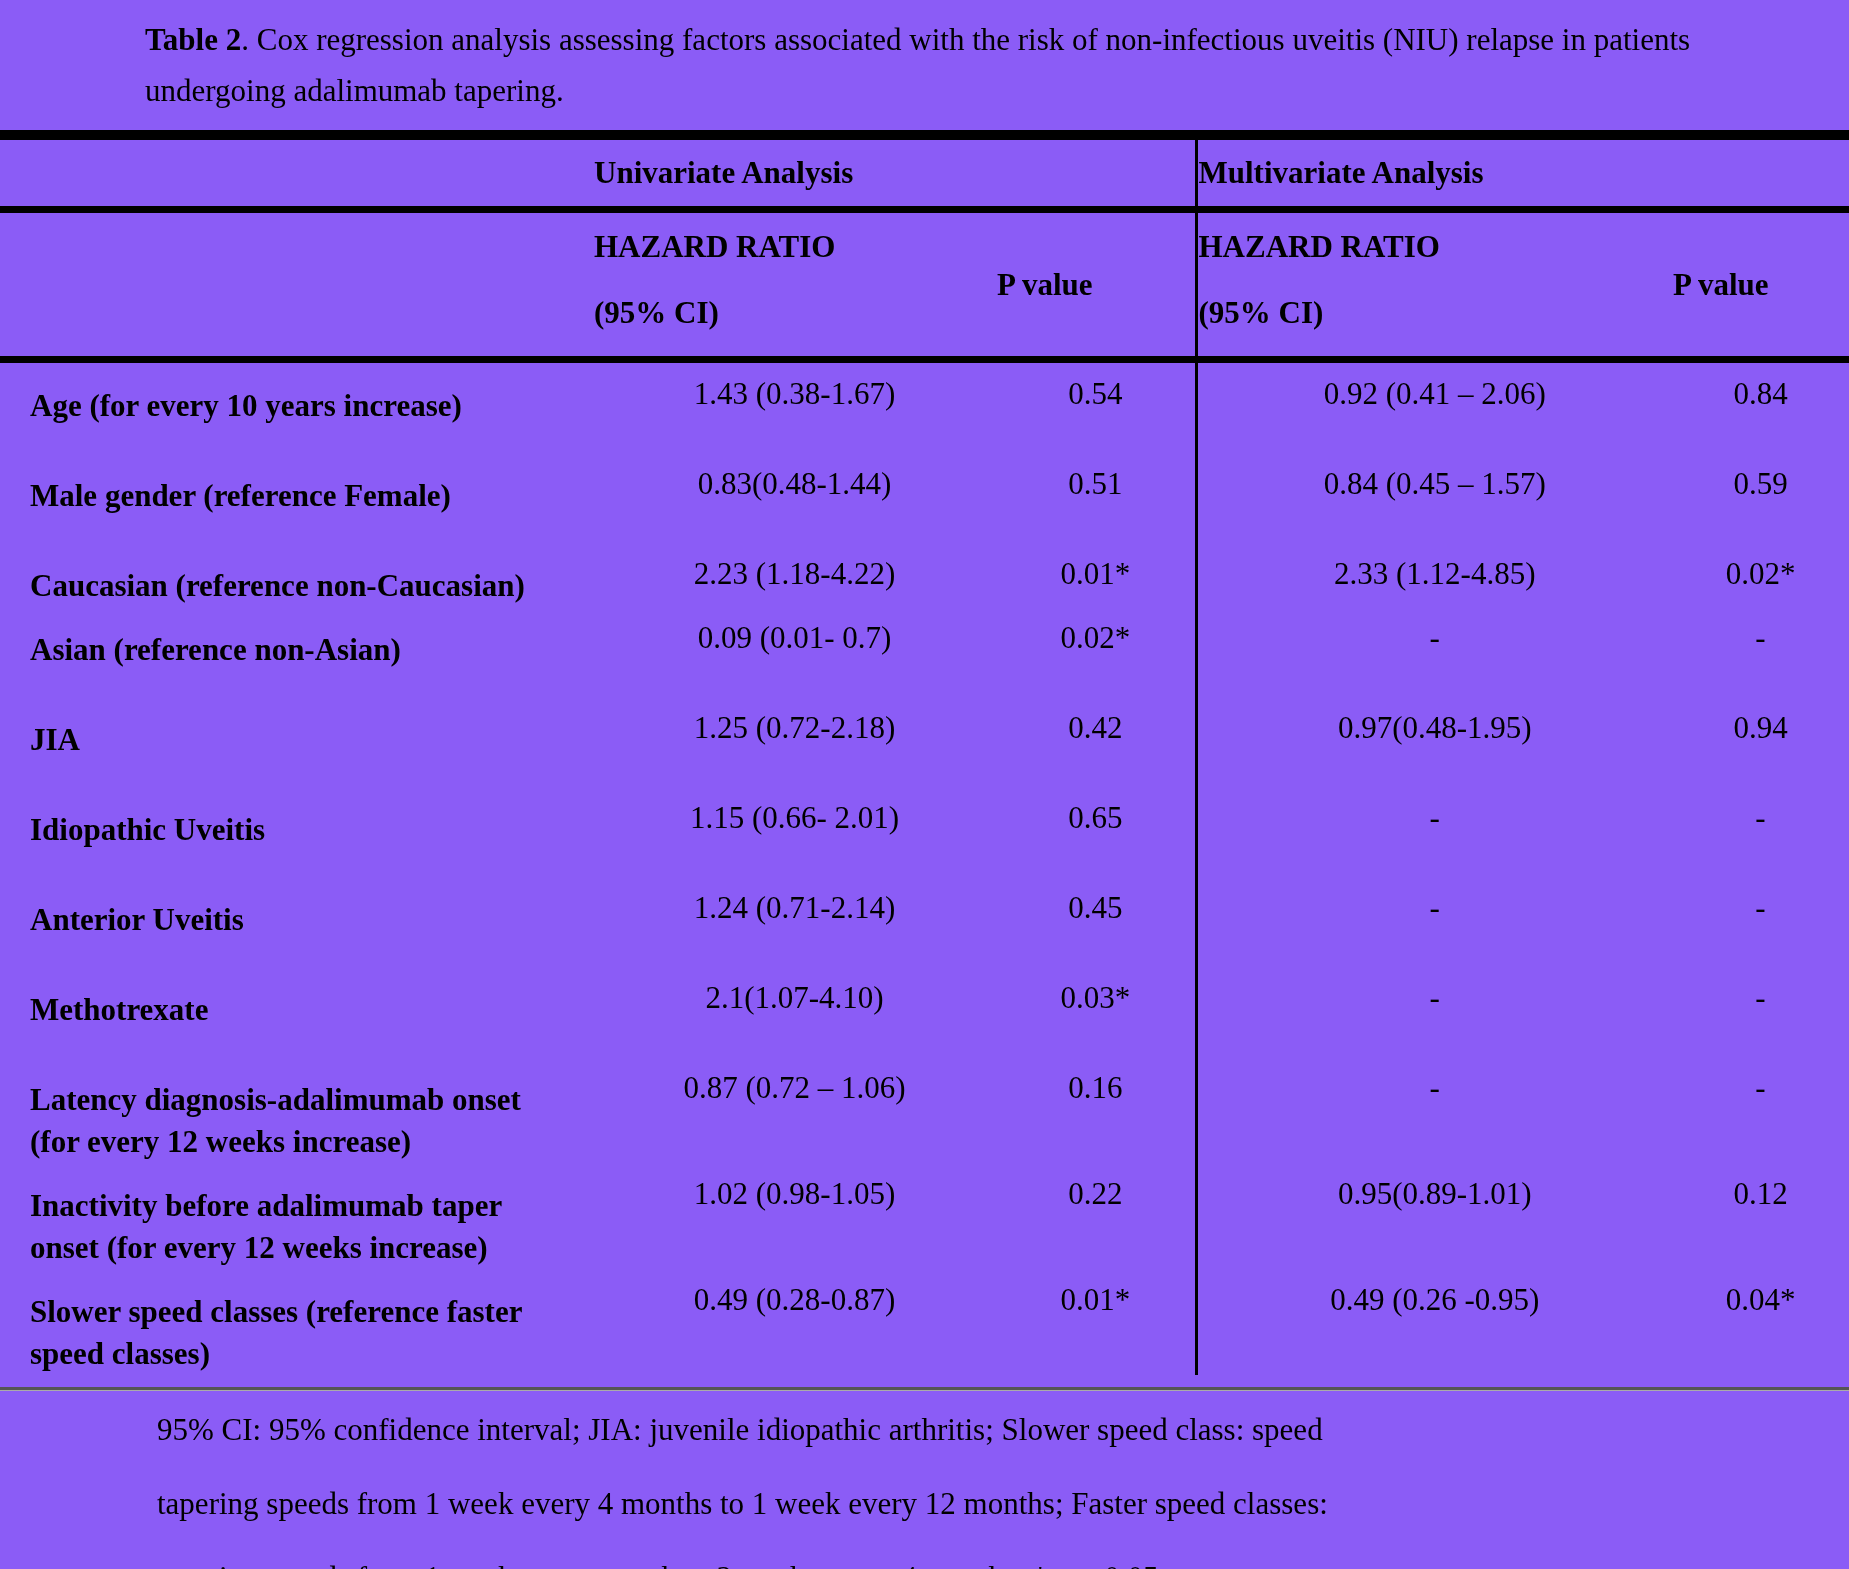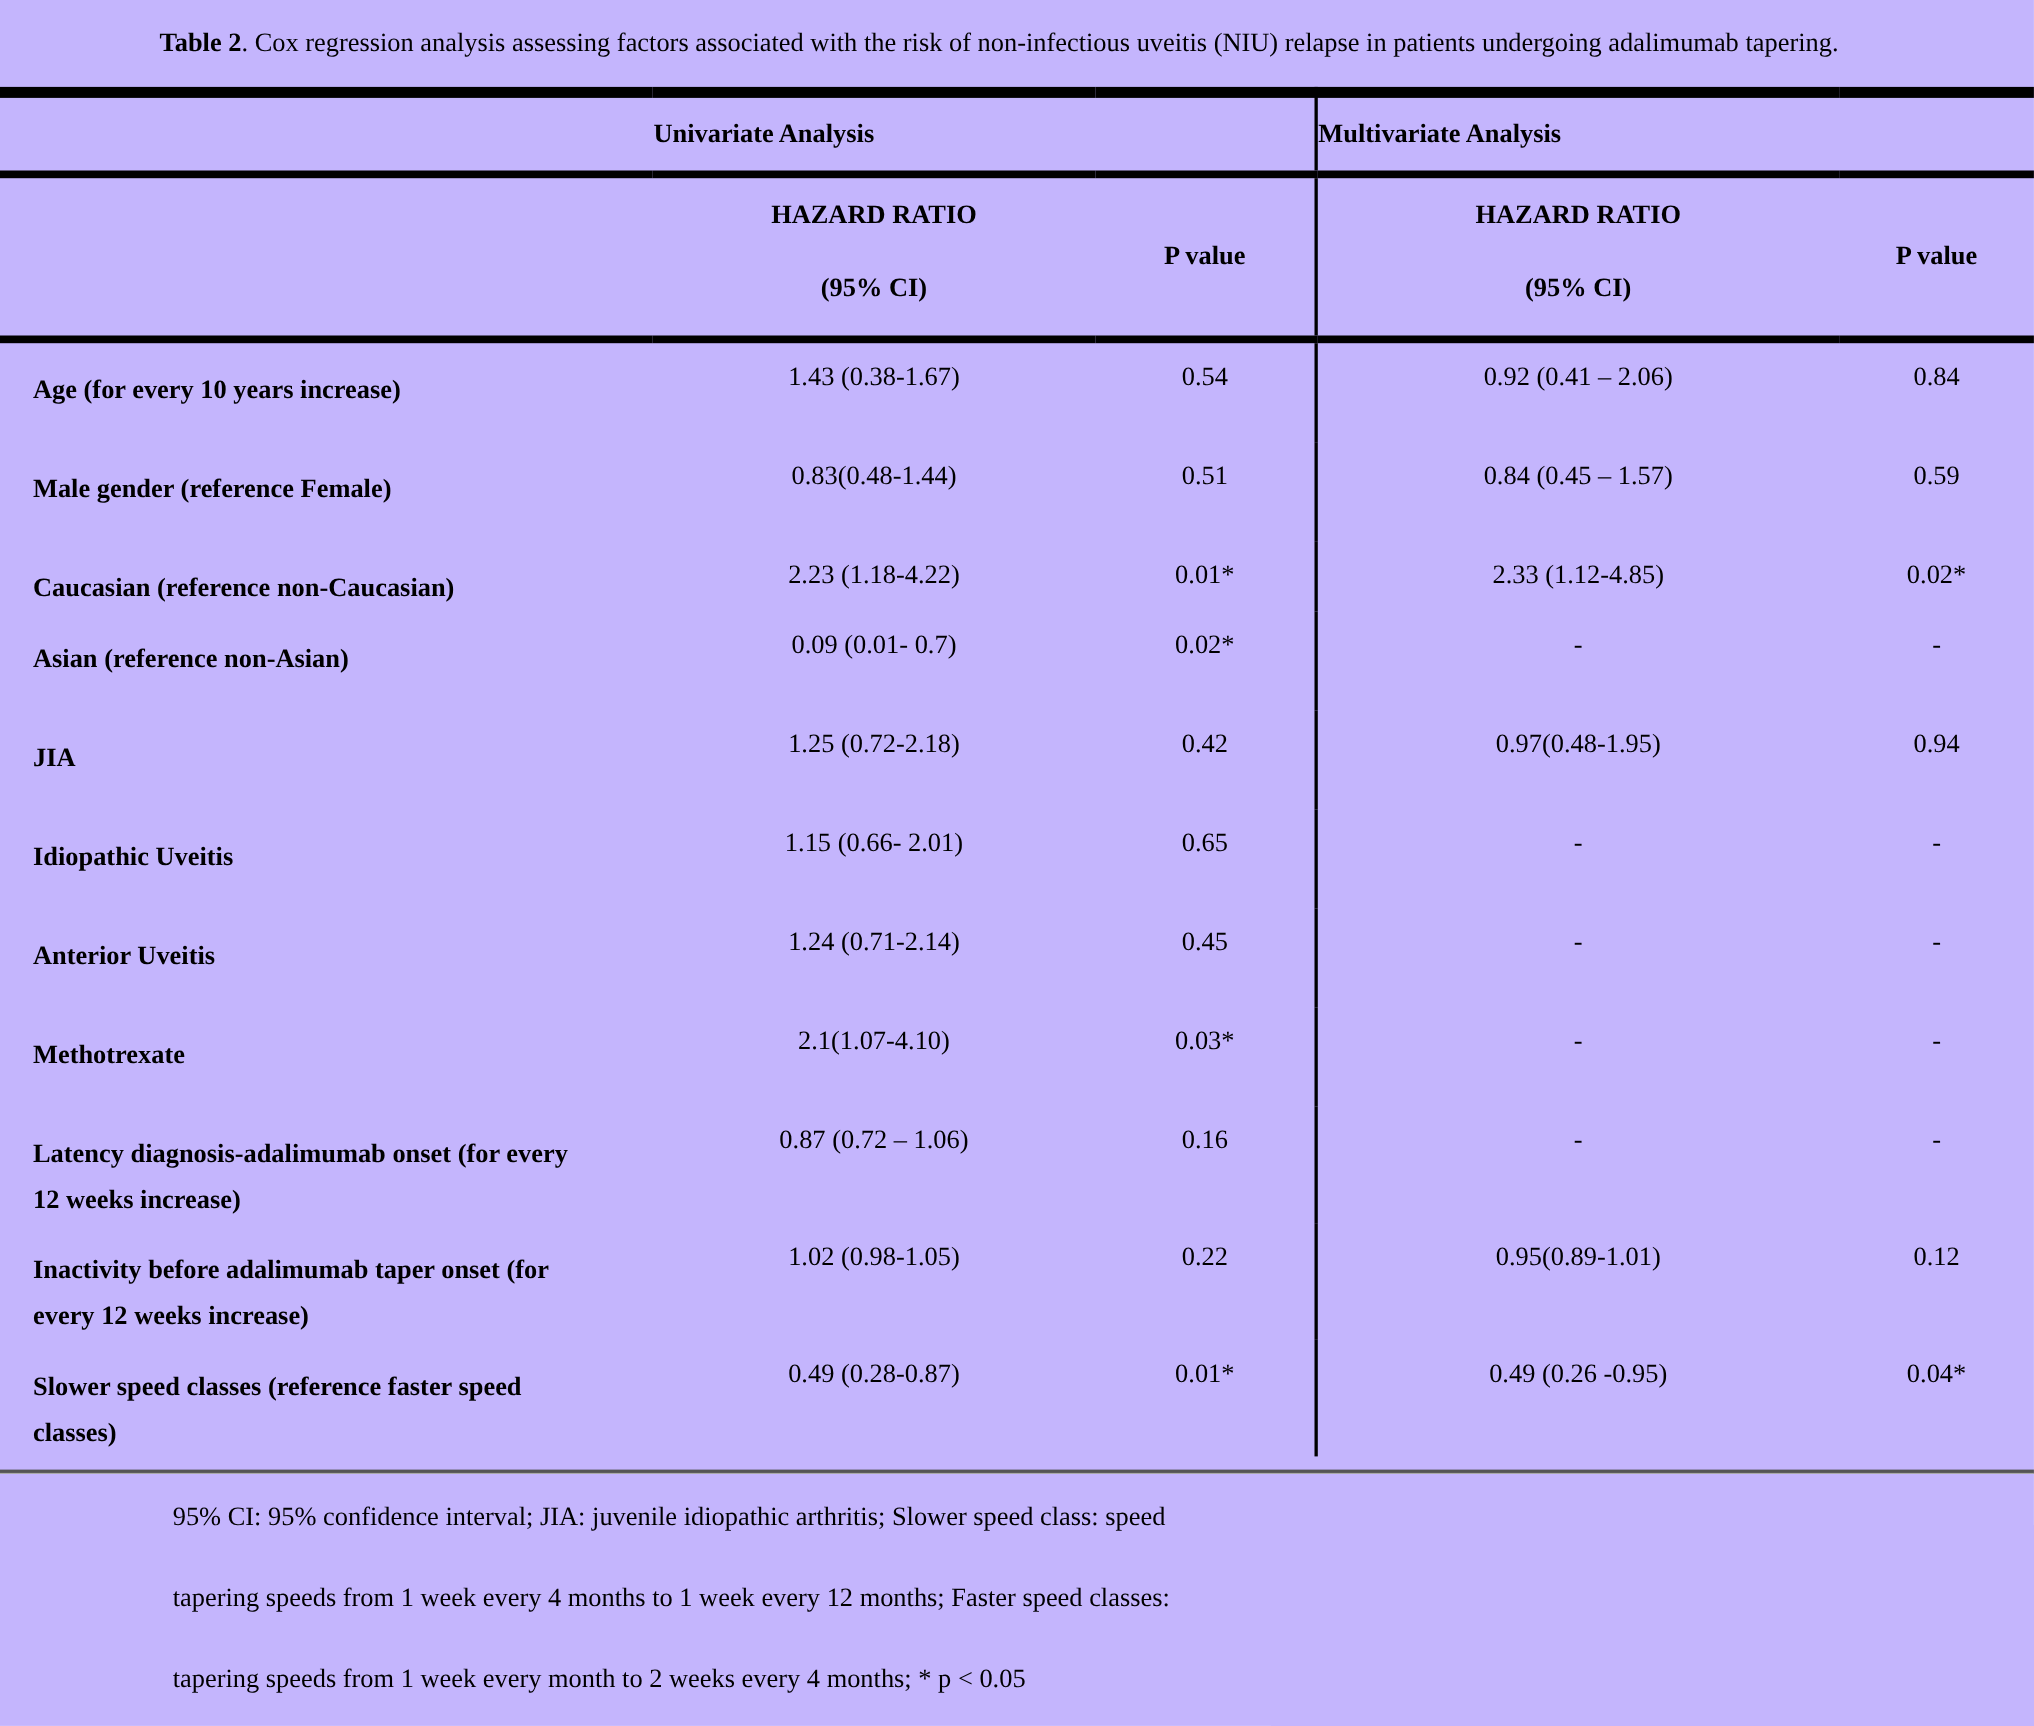--- a/index.html
+++ b/index.html
@@ -1,23 +1,23 @@
 <!DOCTYPE html>
 <html><head>
 <meta charset="utf-8">
 <style>
   html, body { margin: 0; padding: 0; background: #ffffff; }
   .page {
     position: relative;
     width: 1849px;
     height: 1569px;
-    background: #c4b5fd;
+    background: #8b5cf6;
     color: #000000;
     font-family: "Liberation Serif", "DejaVu Serif", serif;
-    font-size: 24px;
+    font-size: 31px;
     overflow: hidden;
   }
   
   .caption {
     margin: 14px 0 0 145px;
     width: 1590px;
     line-height: 51px;
   }
   .caption .cap-label { font-weight: bold; }
 
@@ -35,21 +35,21 @@
     height: 64px;
     border-bottom: 7px solid #000000;
     font-weight: bold;
     text-align: left;
     vertical-align: middle;
   }
   tr.head-row td {
     height: 130px;
     border-bottom: 7px solid #000000;
     font-weight: bold;
-    text-align: center;
+    text-align: left;
   }
   td.hr-head { vertical-align: top; padding-top: 12px; }
   td.hr-head .hr-line { line-height: 44px; }
   td.hr-head .ci-line { line-height: 44px; margin-top: 22px; }
   td.p-head { vertical-align: middle; }
 
   tr.data-row td { vertical-align: top; }
   tr.r-single td { height: 68px; }
   td.factor {
     text-align: left;

